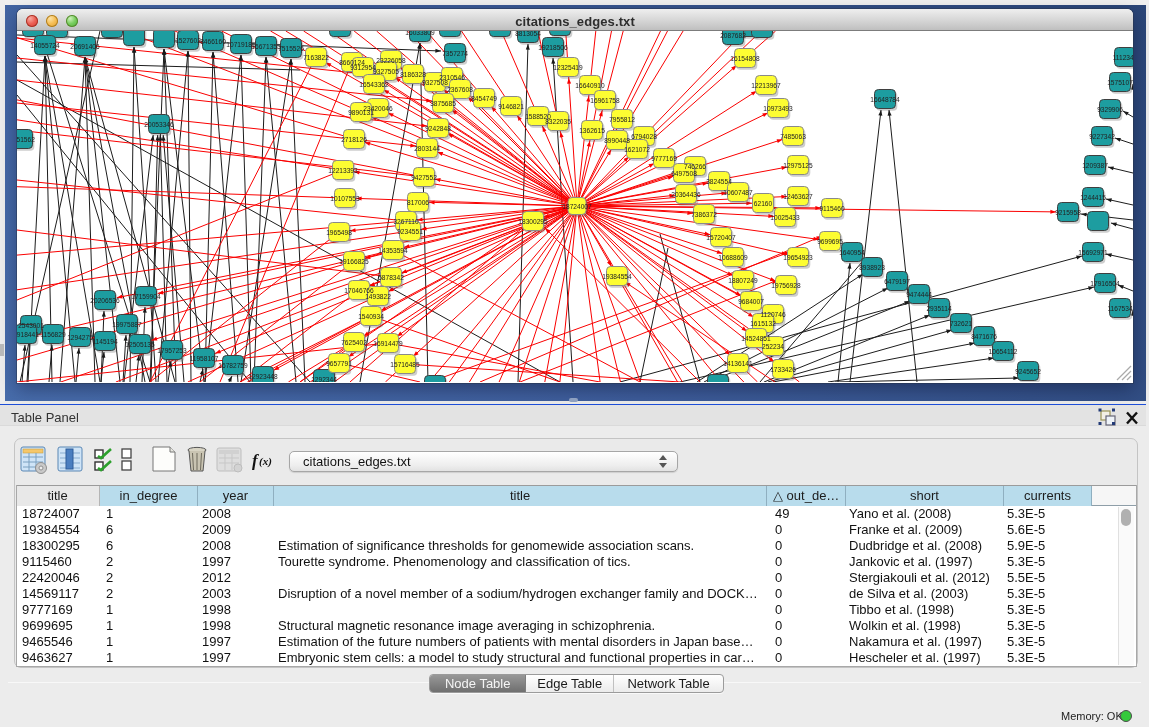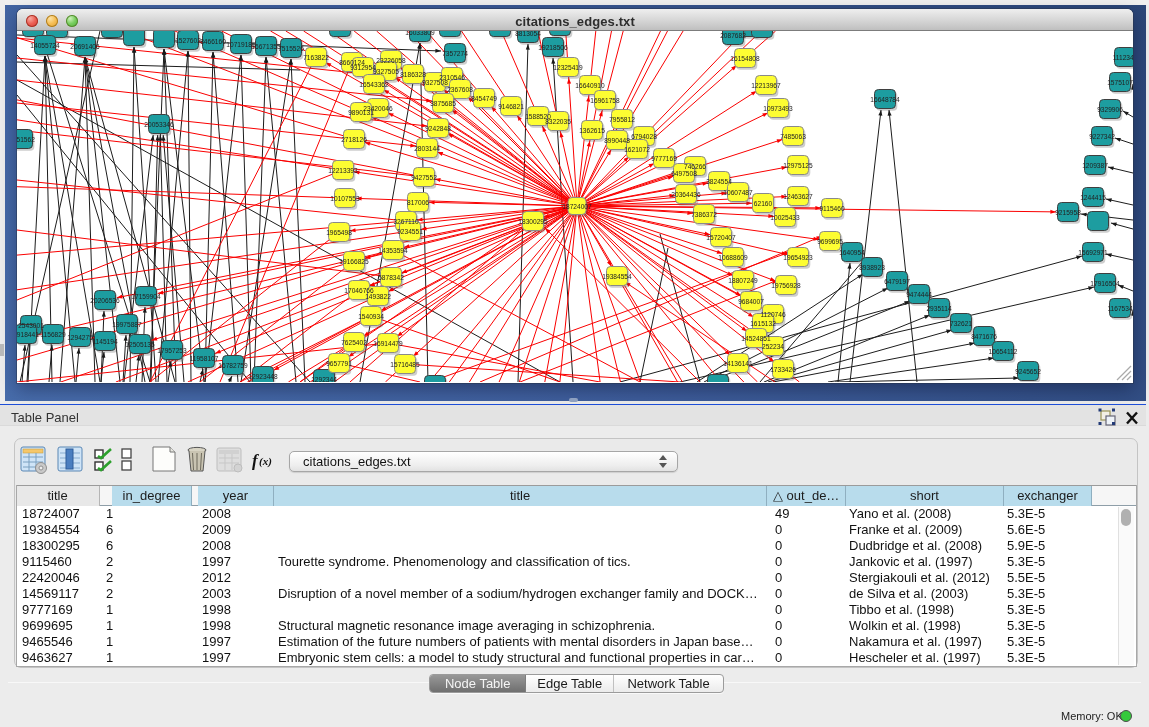--- a/index.html
+++ b/index.html
@@ -930,26 +930,26 @@
 <text x="245" y="21" font-family="Liberation Serif, serif" font-style="italic" font-weight="bold" font-size="11" fill="#111">(x)</text>
 </svg>
 <div id="dropdown" class="abs">citations_edges.txt</div>
 <svg style="position:absolute;left:655px;top:454px" width="16" height="16" viewBox="0 0 16 16">
 <polygon points="8,1 12,6 4,6" fill="#555"></polygon>
     <polygon points="8,14 12,9 4,9" fill="#555"></polygon>
   </svg>
 <div id="tbody" class="abs"></div>
 <div id="thead" class="abs">
  <div class="th" style="left:0;width:84px;background:#e8e8e8;border-right:1px solid #b5b5b5">title</div>
- <div class="th" style="left:96px;width:80px">in_degree</div>
+ <div class="th" style="left:84px;width:98px">in_degree</div>
  <div class="th" style="left:182px;width:76px">year</div>
  <div class="th" style="left:258px;width:493px">title</div>
  <div class="th" style="left:751px;width:79px;text-align:left;padding-left:6px">△ out_de…</div>
  <div class="th" style="left:830px;width:158px">short</div>
- <div class="th" style="left:988px;width:88px">exchanger</div>
+ <div class="th" style="left:988px;width:88px">currents</div>
 </div>
 <div class="tr" style="top:506px">
     <span style="left:6px">18724007</span>
     <span style="left:90px">1</span>
     <span style="left:186px">2008</span>
     <span style="left:759px">49</span>
     <span style="left:833px">Yano et al. (2008)</span>
     <span style="left:991px">5.3E-5</span>
   </div>
 <div class="tr" style="top:522px">
@@ -957,20 +957,21 @@
     <span style="left:90px">6</span>
     <span style="left:186px">2009</span>
     <span style="left:759px">0</span>
     <span style="left:833px">Franke et al. (2009)</span>
     <span style="left:991px">5.6E-5</span>
   </div>
 <div class="tr" style="top:538px">
     <span style="left:6px">18300295</span>
     <span style="left:90px">6</span>
     <span style="left:186px">2008</span>
+    <span style="left:262px">Estimation of significance thresholds for genomewide association scans.</span>
     <span style="left:759px">0</span>
     <span style="left:833px">Dudbridge et al. (2008)</span>
     <span style="left:991px">5.9E-5</span>
   </div>
 <div class="tr" style="top:554px">
     <span style="left:6px">9115460</span>
     <span style="left:90px">2</span>
     <span style="left:186px">1997</span>
     <span style="left:262px">Tourette syndrome. Phenomenology and classification of tics.</span>
     <span style="left:759px">0</span>

